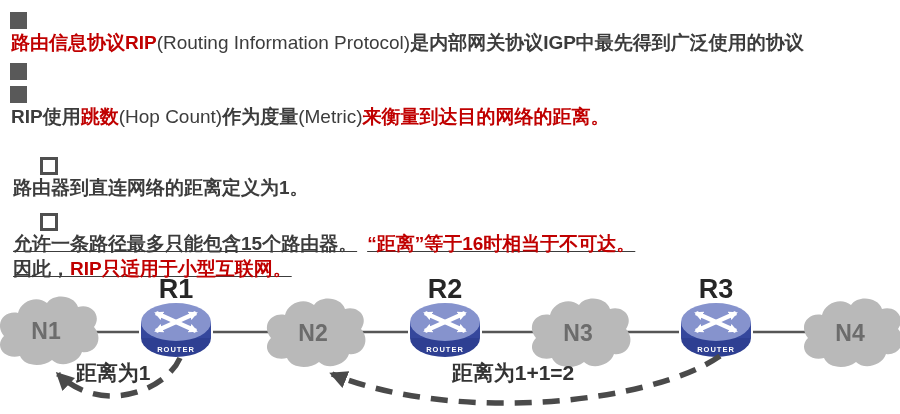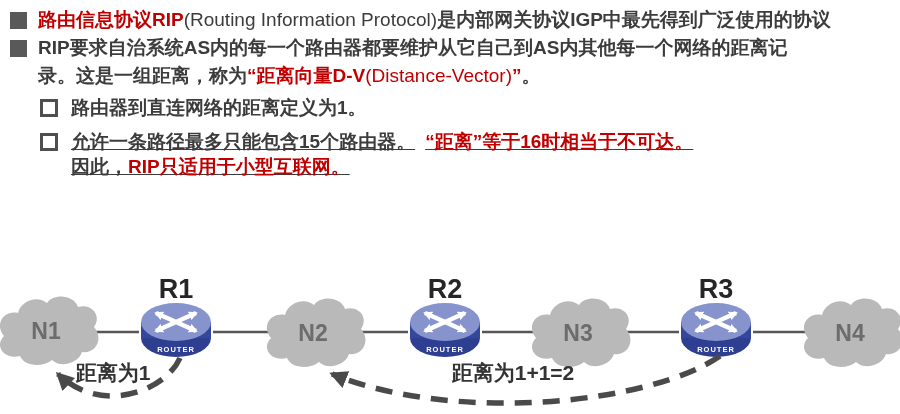--- a/index.html
+++ b/index.html
@@ -3,26 +3,26 @@
 <meta charset="utf-8">
 <style>
   html,body{margin:0;padding:0;}
   body{
     width:900px;height:414px;overflow:hidden;background:#ffffff;
     font-family:"Liberation Sans","DejaVu Sans",sans-serif;
     color:#3c3c3c;
   }
   .slide{position:relative;width:900px;height:414px;background:#ffffff;}
   .textblock{position:absolute;top:6px;left:0;width:900px;}
-  .row{display:flex;align-items:flex-start;}
+  .row{display:flex;align-items:flex-start;flex-direction:column;}
   .m1{flex:0 0 auto;width:17px;height:17px;background:#595959;margin:6px 0 0 10px;}
   .m2{flex:0 0 auto;width:12px;height:12px;border:3px solid #4f4f4f;margin:4px 0 0 40px;background:transparent;}
   .t{margin-left:11px;font-size:19px;line-height:28px;font-weight:bold;white-space:nowrap;color:#3c3c3c;}
   .sub .t{margin-left:13px;line-height:26px;}
-  .sub{margin-top:5px;}
+  .sub{margin-top:22px;}
   .sub-3{margin-top:8px;text-decoration:underline;}
   .sub-3 .t{line-height:25px;}
   .red{color:#c00000;}
   .en{font-weight:normal;}
   .gapL{margin-left:10px;}
   .diagram{position:absolute;left:0;top:270px;width:900px;height:144px;}
   .cloudText{font-family:"Liberation Sans",sans-serif;font-weight:bold;font-size:23px;fill:#6c6c6c;text-anchor:middle;}
   .rLabel{font-family:"Liberation Sans",sans-serif;font-weight:bold;font-size:27px;fill:#262626;text-anchor:middle;}
   .routerText{font-family:"Liberation Sans",sans-serif;font-weight:bold;font-size:7.5px;fill:#ffffff;text-anchor:middle;letter-spacing:1px;}
   .arcLabel{font-family:"Liberation Sans",sans-serif;font-weight:bold;font-size:21px;fill:#333333;text-anchor:middle;}
@@ -35,23 +35,26 @@
 
   <div class="textblock">
 
     <div class="row">
       <span class="m1"></span>
       <div class="t"><span class="red">路由信息协议RIP</span><span class="en">(Routing Information Protocol)</span><span>是内部网关协议IGP中最先得到广泛使用的协议</span><br></div>
     </div>
 
     <div class="row">
       <span class="m1"></span>
-      <div class="t"><span>RIP要求自治系统AS内的每一个路由器都要维护从它自己到AS内其他每一个网络的距离记</span><br><span>录。这是一组距离，称为</span><span class="red">“距离向量D-V</span><span class="red en">(Distance-Vector)</span><span class="red">”</span><span>。</span></div>
     </div>
 
+    <div class="row">
+      <span class="m1"></span>
+      <div class="t"><span>RIP使用</span><span class="red">跳数</span><span class="en">(Hop Count)</span><span>作为度量</span><span class="en">(Metric)</span><span class="red">来衡量到达目的网络的距离。</span></div>
+    </div>
 
     <div class="row sub">
       <span class="m2"></span>
       <div class="t">路由器到直连网络的距离定义为1。</div>
     </div>
 
 
     <div class="row sub sub-3">
       <span class="m2"></span>
       <div class="t"><span>允许一条路径最多只能包含15个路由器。</span><span class="red gapL">“距离”等于16时相当于不可达。</span><br><span>因此，</span><span class="red">RIP只适用于小型互联网。</span></div>

